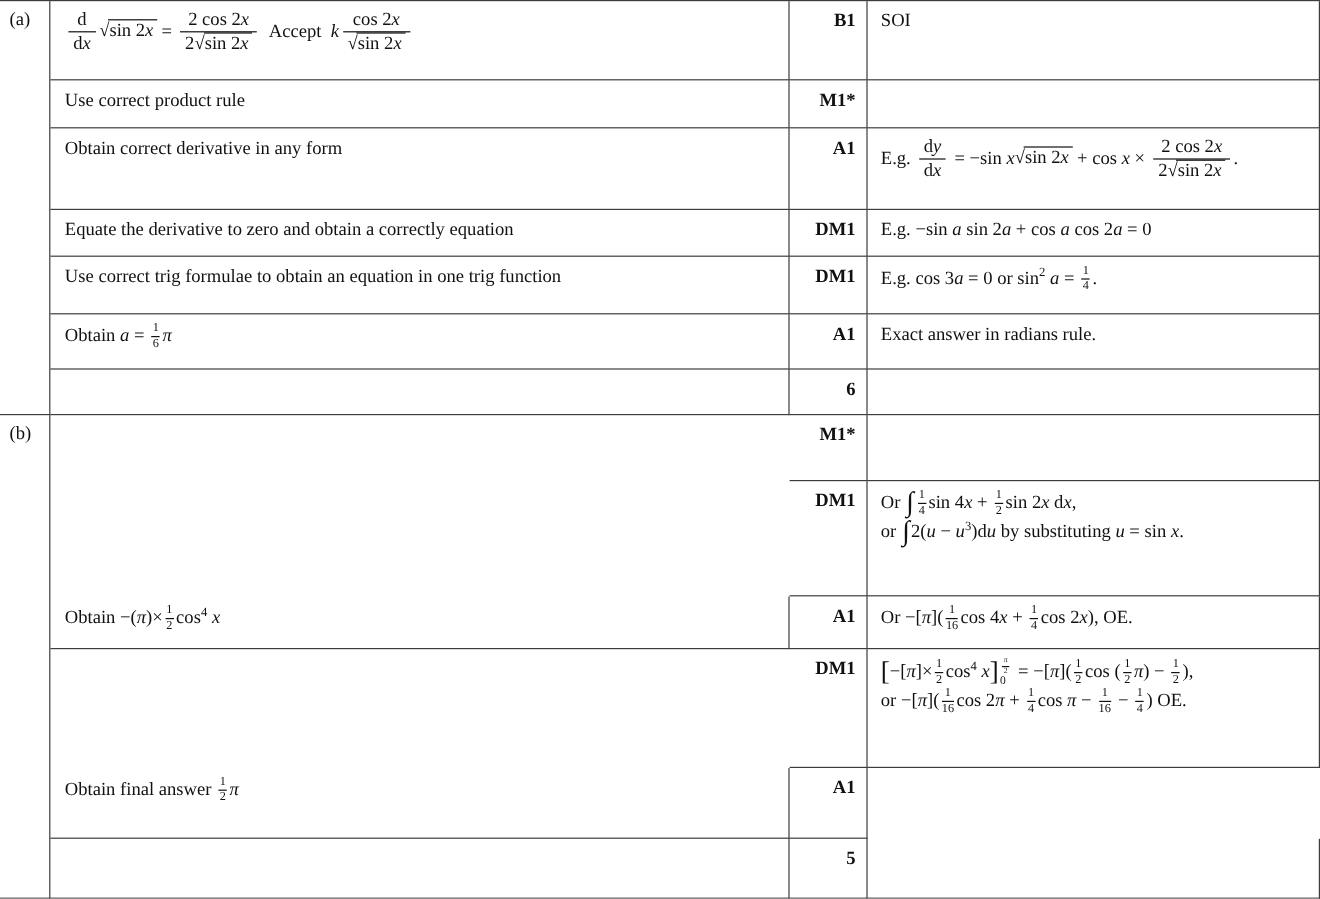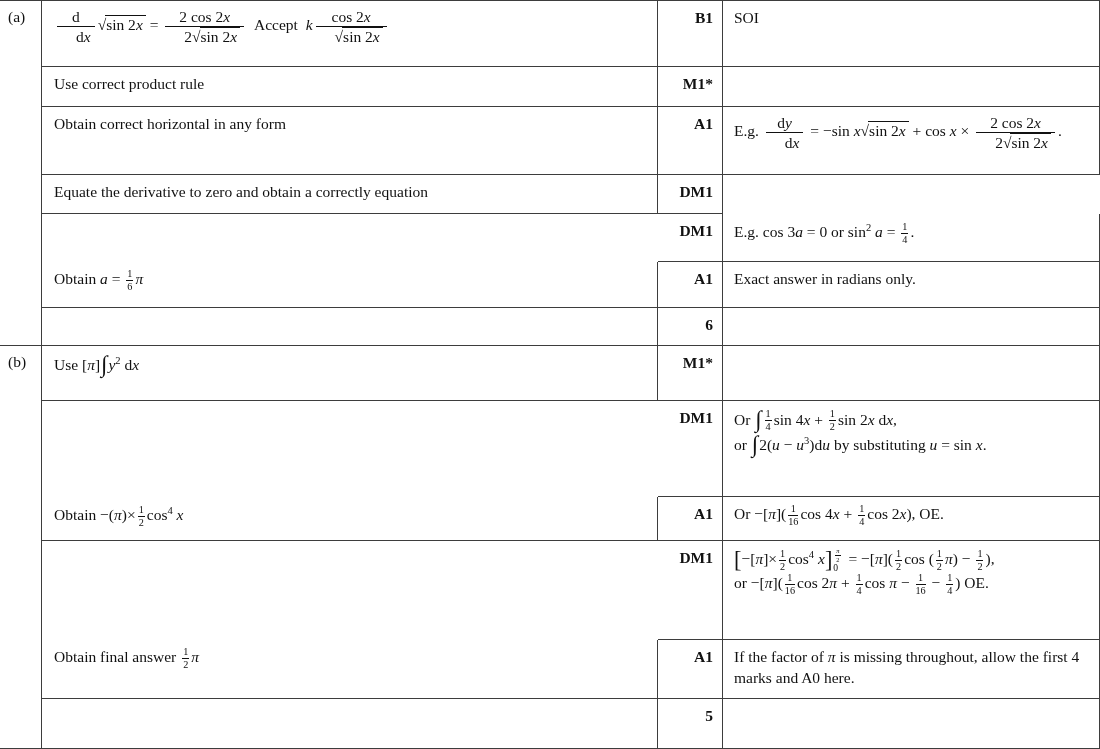--- a/index.html
+++ b/index.html
@@ -40,21 +40,21 @@
   }
   .guid{ padding-left:11px; }
 
   
   i { font-style:italic; font-family:"Liberation Serif",serif; }
   sup{ font-size:0.68em; }
   
   .fr{ display:inline-flex; flex-direction:column; vertical-align:middle;
        text-align:center; margin:0 3px; line-height:1.12; }
   .fr>.n{ border-bottom:1px solid #111; padding:0 4px 1px; }
-  .fr>.d{ padding:1px 4px 0;margin-left:15px; }
+  .fr>.d{ padding:1px 4px 0; }
   
   .sq{ white-space:nowrap; }
   .sq>.rt{ margin-right:-1px; }
   .sq>.rd{ border-top:1.2px solid #111; padding:0 3px 0 1px; }
   
   .sf{ display:inline-flex; flex-direction:column; font-size:0.66em;
        text-align:center; vertical-align:middle; line-height:1.05; margin:0 2px; }
   .sf>span:first-child{ border-bottom:1px solid #111; padding:0 1px; }
   .sf>span:last-child{ padding-top:1px; }
   
@@ -82,53 +82,54 @@
         <span class="n">cos 2<i>x</i></span>
         <span class="d"><span class="sq"><span class="rt">√</span><span class="rd">sin 2<i>x</i></span></span></span>
       </span></div>
   <div class="cell mark" style="grid-column:3;grid-row:1">B1</div>
   <div class="cell guid" style="grid-column:4;grid-row:1">SOI</div>
 
   <div class="cell" style="grid-column:2;grid-row:2">Use correct product rule</div>
   <div class="cell mark" style="grid-column:3;grid-row:2">M1*</div>
   <div class="cell guid" style="grid-column:4;grid-row:2"></div>
 
-  <div class="cell" style="grid-column:2;grid-row:3">Obtain correct horizontal in any form</div>
+  <div class="cell" style="grid-column:2;grid-row:3">Obtain correct derivative in any form</div>
   <div class="cell mark" style="grid-column:3;grid-row:3">A1</div>
   <div class="cell guid" style="grid-column:4;grid-row:3">E.g. <span class="fr">
         <span class="n">d<i>y</i></span>
         <span class="d">d<i>x</i></span>
       </span> = −sin <i>x</i><span class="sq"><span class="rt">√</span><span class="rd">sin 2<i>x</i></span></span> + cos <i>x</i> × <span class="fr">
         <span class="n">2 cos 2<i>x</i></span>
         <span class="d">2<span class="sq"><span class="rt">√</span><span class="rd">sin 2<i>x</i></span></span></span>
       </span>.</div>
 
   <div class="cell" style="grid-column:2;grid-row:4">Equate the derivative to zero and obtain a correctly equation</div>
   <div class="cell mark" style="grid-column:3;grid-row:4">DM1</div>
+  <div class="cell guid" style="grid-column:4;grid-row:4">E.g. −sin <i>a</i> sin 2<i>a</i> + cos <i>a</i> cos 2<i>a</i> = 0</div>
 
+  <div class="cell" style="grid-column:2;grid-row:5">Use correct trig formulae to obtain an equation in one trig function</div>
   <div class="cell mark" style="grid-column:3;grid-row:5">DM1</div>
   <div class="cell guid" style="grid-column:4;grid-row:5">E.g. cos 3<i>a</i> = 0 or sin<sup>2</sup> <i>a</i> = <span class="sf">
         <span>1</span>
         <span>4</span>
       </span>.</div>
 
   <div class="cell" style="grid-column:2;grid-row:6">Obtain <i>a</i> = <span class="sf">
         <span>1</span>
         <span>6</span>
       </span><i>π</i></div>
   <div class="cell mark" style="grid-column:3;grid-row:6">A1</div>
-  <div class="cell guid" style="grid-column:4;grid-row:6">Exact answer in radians only.</div>
+  <div class="cell guid" style="grid-column:4;grid-row:6">Exact answer in radians rule.</div>
 
   <div class="cell" style="grid-column:2;grid-row:7"></div>
   <div class="cell mark" style="grid-column:3;grid-row:7">6</div>
   <div class="cell guid" style="grid-column:4;grid-row:7"></div>
 
   <div class="part part-b">(b)</div>
 
-  <div class="cell" style="grid-column:2;grid-row:8">Use [<i>π</i>]<span class="in">∫</span><i>y</i><sup>2</sup> d<i>x</i></div>
   <div class="cell mark" style="grid-column:3;grid-row:8">M1*</div>
   <div class="cell guid" style="grid-column:4;grid-row:8"></div>
 
   <div class="cell mark" style="grid-column:3;grid-row:9">DM1</div>
   <div class="cell guid" style="grid-column:4;grid-row:9">Or <span class="in">∫</span><span class="sf">
         <span>1</span>
         <span>4</span>
       </span>sin 4<i>x</i> + <span class="sf">
         <span>1</span>
         <span>2</span>
@@ -178,19 +179,18 @@
       </span> − <span class="sf">
         <span>1</span>
         <span>4</span>
       </span>) OE.</div>
 
   <div class="cell" style="grid-column:2;grid-row:12">Obtain final answer <span class="sf">
         <span>1</span>
         <span>2</span>
       </span><i>π</i></div>
   <div class="cell mark" style="grid-column:3;grid-row:12">A1</div>
-  <div class="cell guid" style="grid-column:4;grid-row:12">If the factor of <i>π</i> is missing throughout, allow the first 4 marks and A0 here.</div>
 
   <div class="cell" style="grid-column:2;grid-row:13"></div>
   <div class="cell mark" style="grid-column:3;grid-row:13">5</div>
   <div class="cell guid" style="grid-column:4;grid-row:13"></div>
 
 </div>
 
 </body></html>

